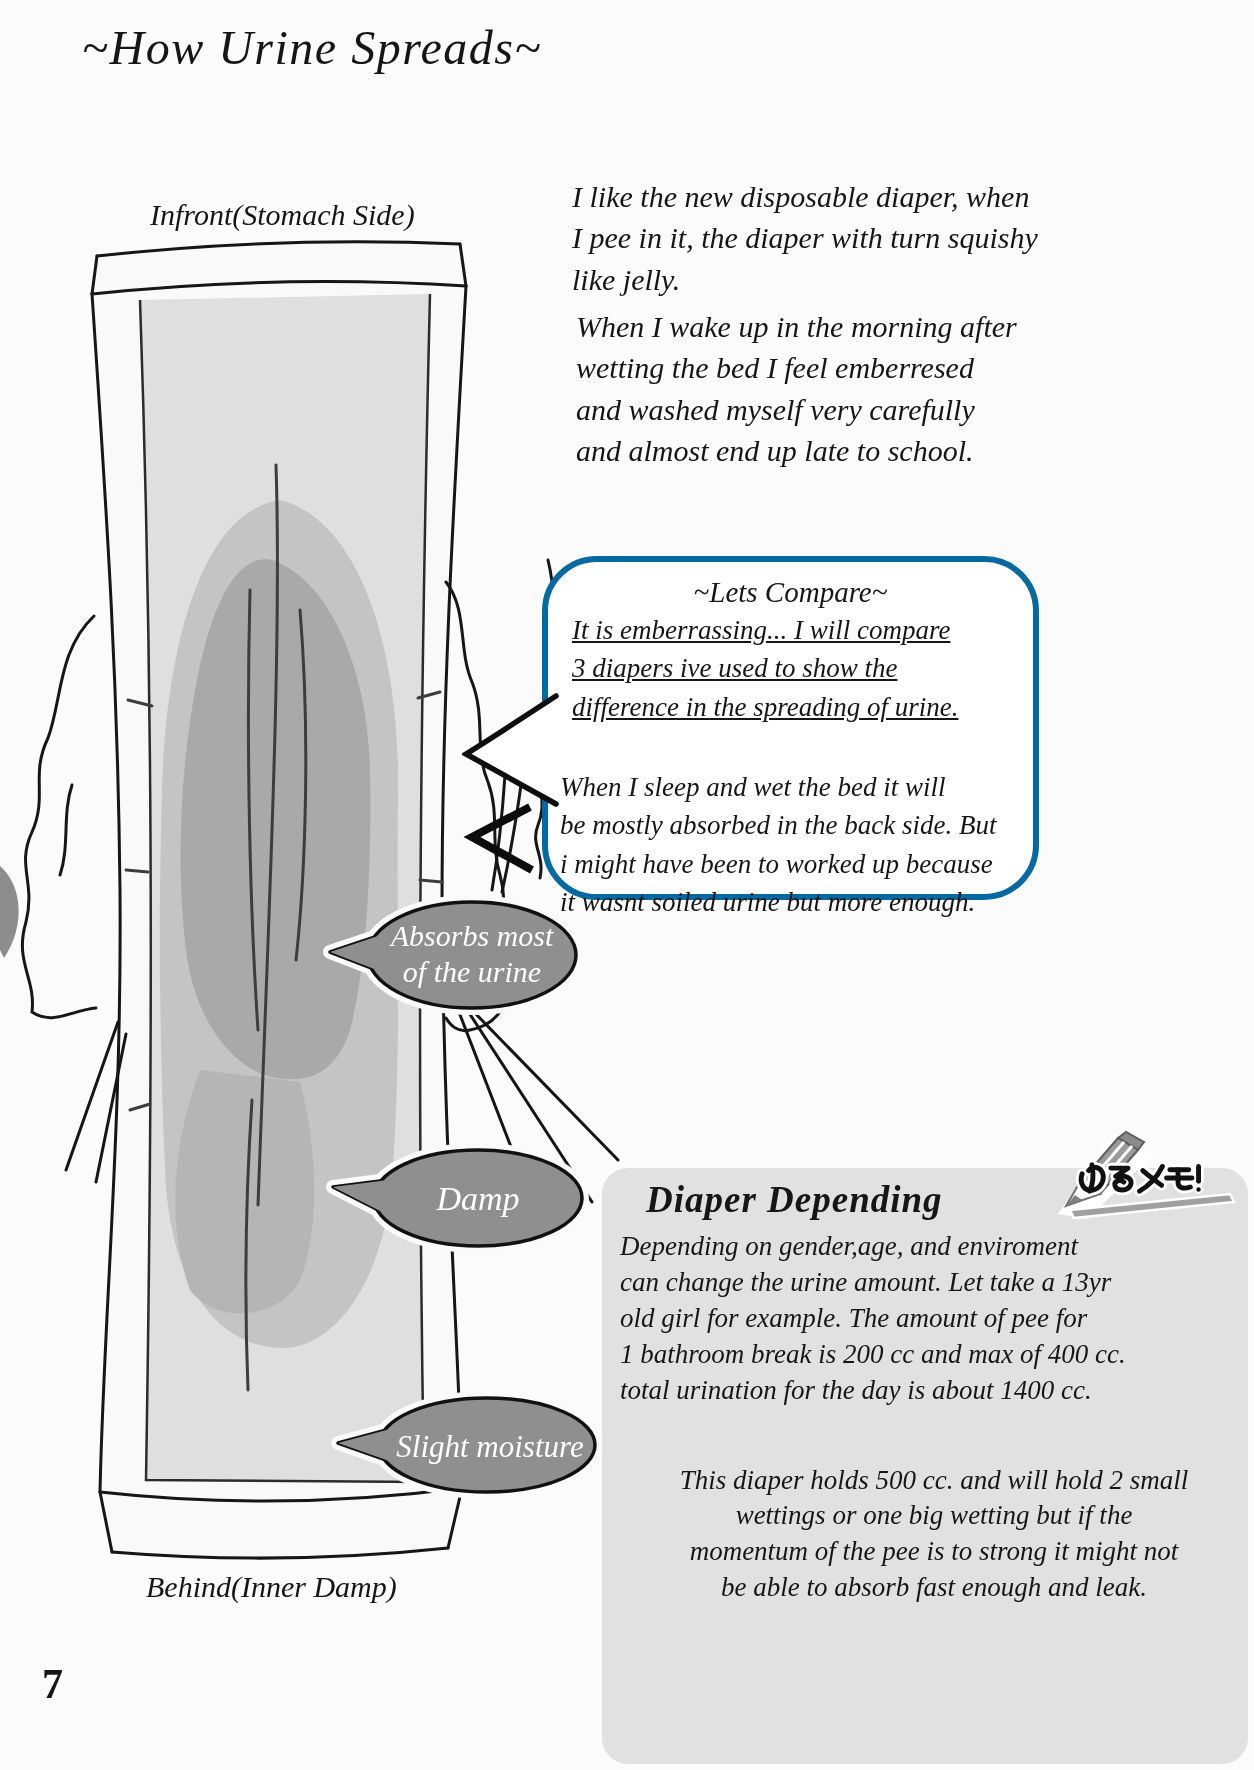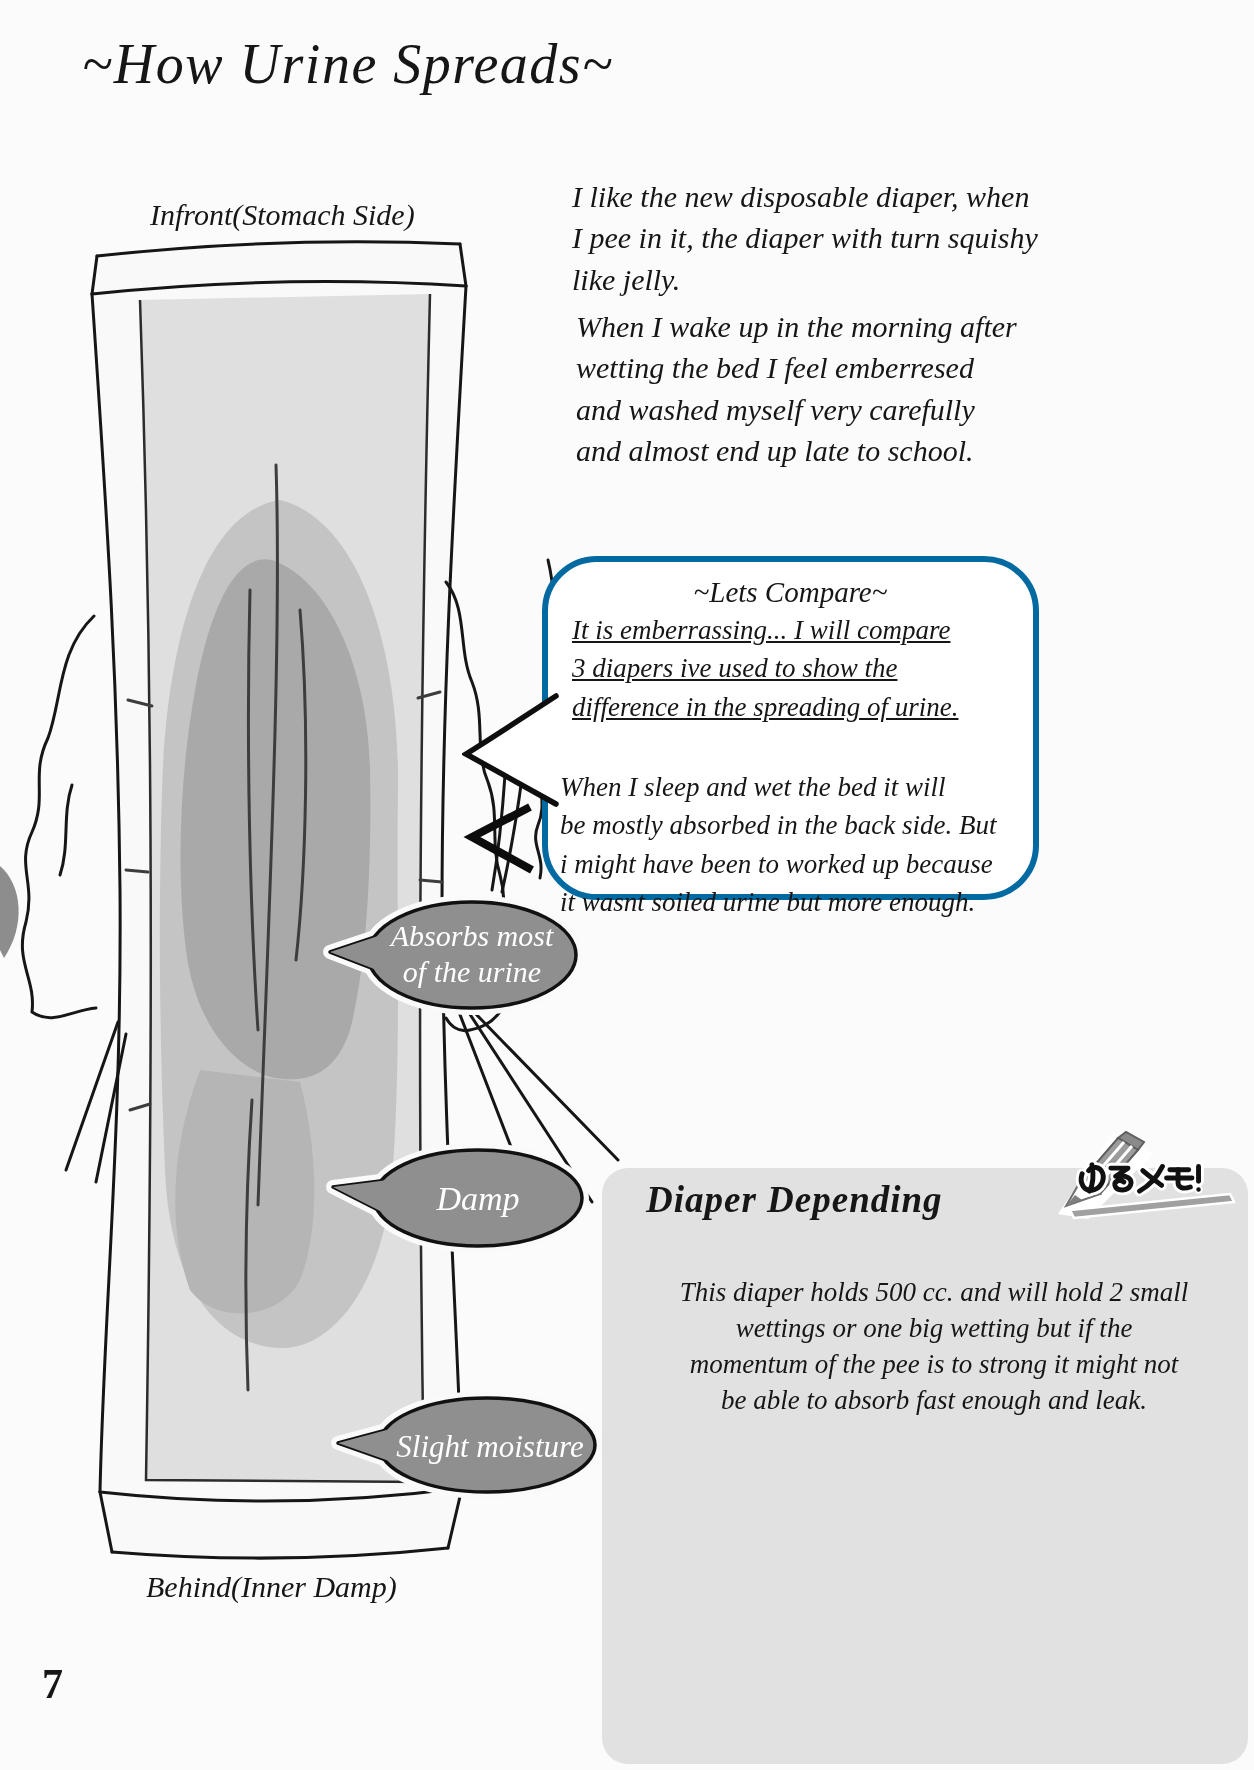--- a/index.html
+++ b/index.html
@@ -2,21 +2,21 @@
 <html><head>
 <meta charset="utf-8">
 <style>
   html,body{margin:0;padding:0;background:#9a9a9a;}
   #page{
     position:relative;width:1254px;height:1770px;margin:0 auto;
     background:#fbfbfb;overflow:hidden;color:#161616;
     font-family:"Liberation Serif","DejaVu Serif",serif;
   }
   .abs{position:absolute;}
-  #title{left:82px;top:32px;font-size:56px;font-style:italic;letter-spacing:1.5px;white-space:nowrap;}
+  #title{left:82px;top:20px;font-size:48px;font-style:italic;letter-spacing:1.5px;white-space:nowrap;}
   #label-top{left:150px;top:198px;font-size:30px;font-style:italic;white-space:nowrap;}
   #label-bottom{left:146px;top:1570px;font-size:30px;font-style:italic;white-space:nowrap;}
   .rpara{font-size:30px;font-style:italic;line-height:1.38;white-space:pre-line;width:600px;}
   #para-intro{left:572px;top:176px;}
   #para-morning{left:576px;top:306px;}
   #diagram-svg{left:0;top:230px;z-index:1;}
   #speech-bubble{
     left:542px;top:556px;width:497px;height:344px;box-sizing:border-box;
     background:#ffffff;border:6px solid #0369a1;border-radius:55px;z-index:3;
   }
@@ -152,20 +152,25 @@
 be mostly absorbed in the back side. But
 i might have been to worked up because
 it wasnt soiled urine but more enough.</div>
   </div>
   <svg id="bubble-tail" class="abs" width="100" height="124" viewBox="0 0 100 124">
     <path d="M 94,8 C 60,30 30,50 4,66 L 94,116" fill="#ffffff" stroke="#0e0e0e" stroke-width="5.5" stroke-linecap="round"></path>
   </svg>
 
   <div id="note-box" class="abs">
     <div id="note-heading">Diaper Depending</div>
+    <div id="note-para1">Depending on gender,age, and enviroment
+can change the urine amount. Let take a 13yr
+old girl for example. The amount of pee for
+1 bathroom break is 200 cc and max of 400 cc.
+total urination for the day is about 1400 cc.</div>
     <div id="note-para2">This diaper holds 500 cc. and will hold 2 small
 wettings or one big wetting but if the
 momentum of the pee is to strong it might not
 be able to absorb fast enough and leak.</div>
   </div>
 
   <svg id="memo-badge" class="abs" width="234" height="104" viewBox="0 0 234 104" role="img" aria-label="ゆるメモ!">
     <path d="M 40,90 L 95,8 L 135,30 L 70,95 Z" fill="#ffffff"></path>
     <g>
       <polygon points="100,14 108,8 126,18 120,26" fill="#8a8a8a" stroke="#5e5e5e" stroke-width="2"></polygon>

